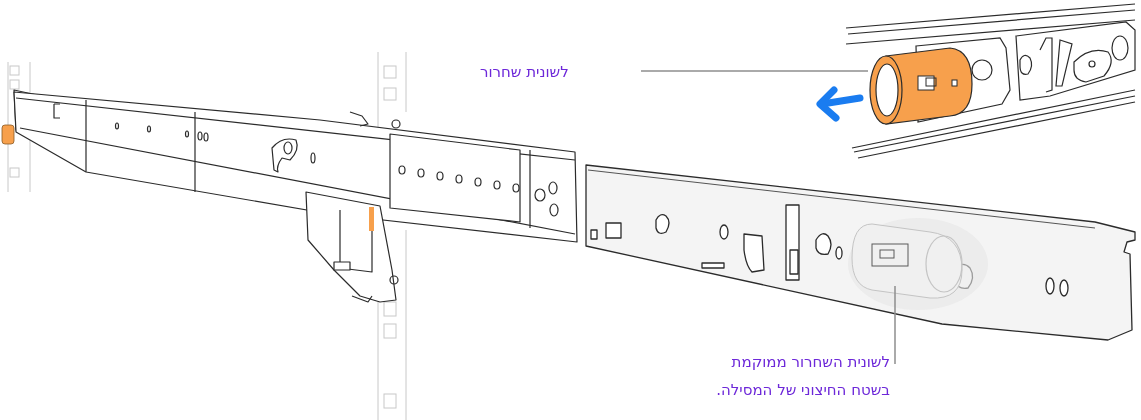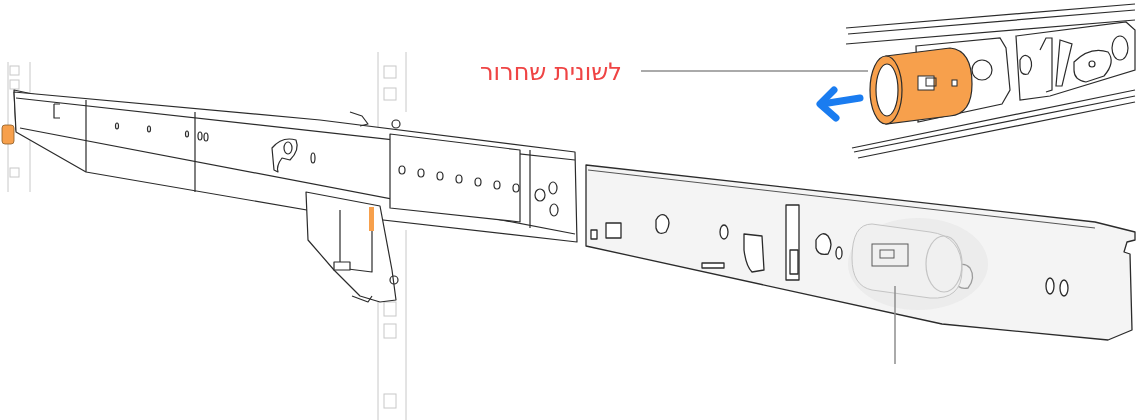--- a/index.html
+++ b/index.html
@@ -1,18 +1,18 @@
 <!DOCTYPE html>
 <html><head>
 <meta charset="utf-8">
 <style>
   html, body { margin:0; padding:0; background:#ffffff; }
   body { width:1141px; height:420px; position:relative; overflow:hidden; font-family:"DejaVu Sans","Liberation Sans",sans-serif; }
   #stage { position:absolute; left:0; top:0; width:1141px; height:420px; }
-  .label { position:absolute; color:#ef4444; font-size:24px; line-height:28px; direction:rtl; white-space:nowrap; }
+  .label { position:absolute; color:#6d28d9; font-size:15px; line-height:28px; direction:rtl; white-space:nowrap; }
   #label-top { left:480px; top:58px; }
   #label-bottom { right:251px; top:348px; text-align:right; }
   #label-bottom span { display:block; }
 </style>
 </head>
 <body>
 
 <div id="stage">
 <svg width="1141" height="420" viewBox="0 0 1141 420" xmlns="http://www.w3.org/2000/svg">
 
@@ -139,13 +139,17 @@
   <g>
     <path d="M860 98 L822 104" stroke="#1a7cf0" stroke-width="7" stroke-linecap="round" fill="none"></path>
     <path d="M834 90 L820 104 L836 118" stroke="#1a7cf0" stroke-width="7" stroke-linecap="round" stroke-linejoin="round" fill="none"></path>
   </g>
 
   <line x1="641" y1="71" x2="868" y2="71" stroke="#8e8e8e" stroke-width="1.5"></line>
   <line x1="895" y1="286" x2="895" y2="364" stroke="#8e8e8e" stroke-width="1.5"></line>
 </svg>
 
 <div id="label-top" class="label">לשונית שחרור</div>
+<div id="label-bottom" class="label">
+  <span>לשונית השחרור ממוקמת</span>
+  <span>בשטח החיצוני של המסילה.</span>
+</div>
 </div>
 
 </body></html>

